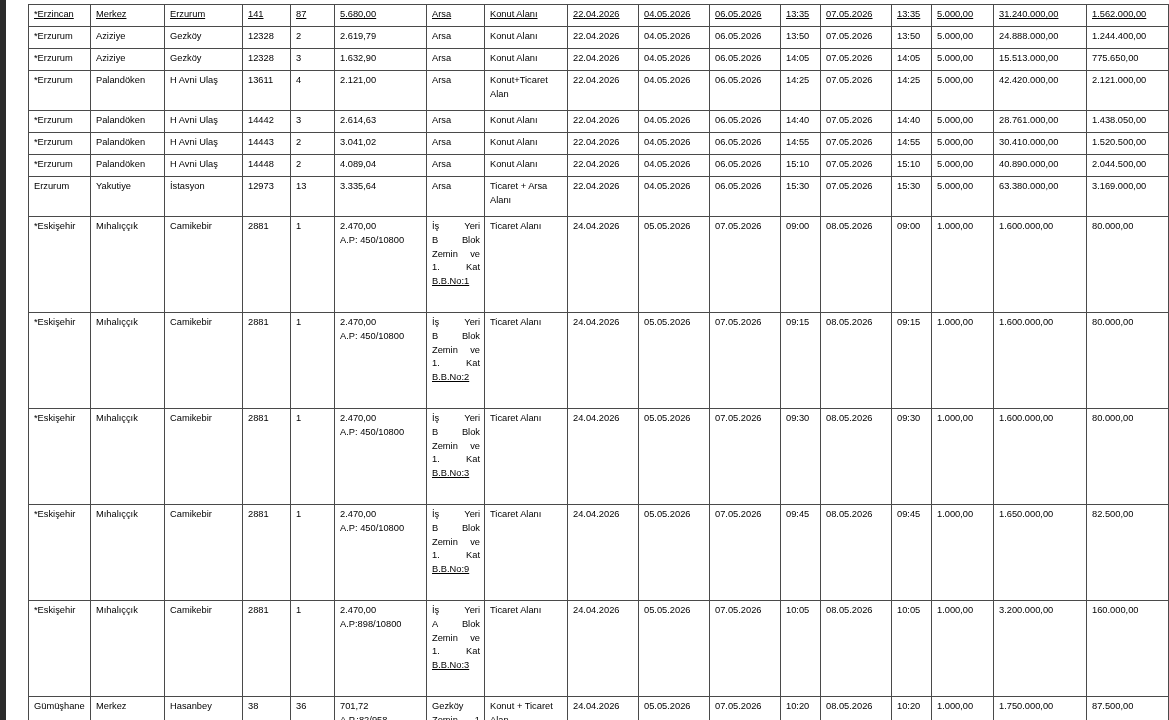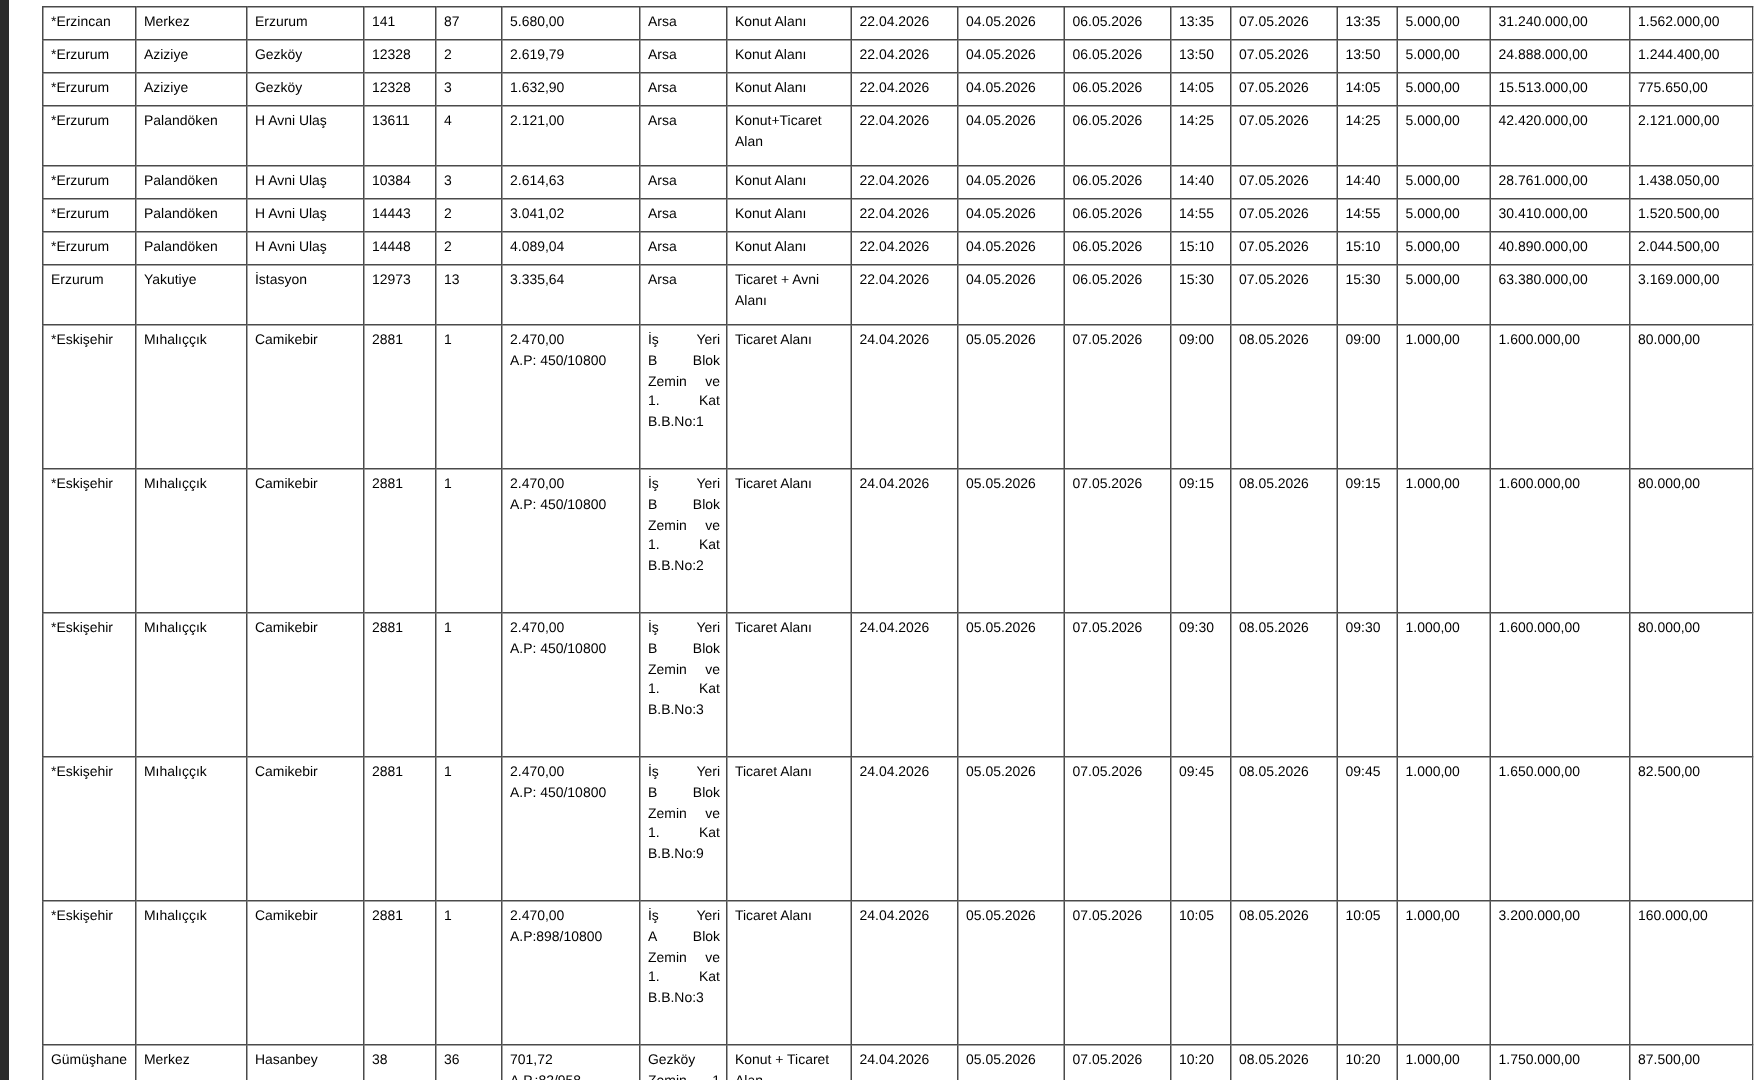--- a/index.html
+++ b/index.html
@@ -68,20 +68,21 @@
   
   .justify-cell {
     text-align: justify;
     text-align-last: justify;
     margin-left: 24px;
     -moz-text-align-last: justify;
   }
   .justify-cell .lastline {
     text-align: center;
     text-align-last: left;
+    text-decoration: underline;
     -moz-text-align-last: left;
   }
   .stack-line { display: block; }
   .nowrapline { white-space: nowrap; }
 </style>
 </head>
 <body>
 
 <div id="page-edge-artifact"></div>
 
@@ -100,21 +101,21 @@
         <col class="c-d2">
         <col class="c-d3">
         <col class="c-s1">
       <col class="c-d4">
         <col class="c-s2">
       <col class="c-bedel1">
         <col class="c-bedel2">
         <col class="c-bedel3">
     </colgroup>
     <tbody id="table-body">
-        <tr style="height: 22px;">
+        <tr style="height: 22px; text-decoration: underline;">
           <td>*Erzincan</td>
           <td>Merkez</td>
           <td>Erzurum</td>
           <td>141</td>
           <td>87</td>
           <td>
             <span class="stack-line">5.680,00</span>
           </td>
           <td>Arsa</td>
           <td>Konut Alanı</td>
@@ -188,21 +189,21 @@
           <td>07.05.2026</td>
           <td>14:25</td>
           <td>5.000,00</td>
           <td>42.420.000,00</td>
           <td>2.121.000,00</td>
         </tr>
         <tr style="height: 22px;">
           <td>*Erzurum</td>
           <td>Palandöken</td>
           <td>H Avni Ulaş</td>
-          <td>10384</td>
+          <td>14442</td>
           <td>3</td>
           <td>
             <span class="stack-line">2.614,63</span>
           </td>
           <td>Arsa</td>
           <td>Konut Alanı</td>
           <td>22.04.2026</td>
           <td>04.05.2026</td>
           <td>06.05.2026</td>
           <td>14:40</td>
@@ -257,21 +258,21 @@
         <tr style="height: 40px; padding-left: 44px;">
           <td>Erzurum</td>
           <td>Yakutiye</td>
           <td>İstasyon</td>
           <td>12973</td>
           <td>13</td>
           <td>
             <span class="stack-line">3.335,64</span>
           </td>
           <td>Arsa</td>
-          <td>Ticaret + Avni Alanı</td>
+          <td>Ticaret + Arsa Alanı</td>
           <td>22.04.2026</td>
           <td>04.05.2026</td>
           <td>06.05.2026</td>
           <td>15:30</td>
           <td>07.05.2026</td>
           <td>15:30</td>
           <td>5.000,00</td>
           <td>63.380.000,00</td>
           <td>3.169.000,00</td>
         </tr>

